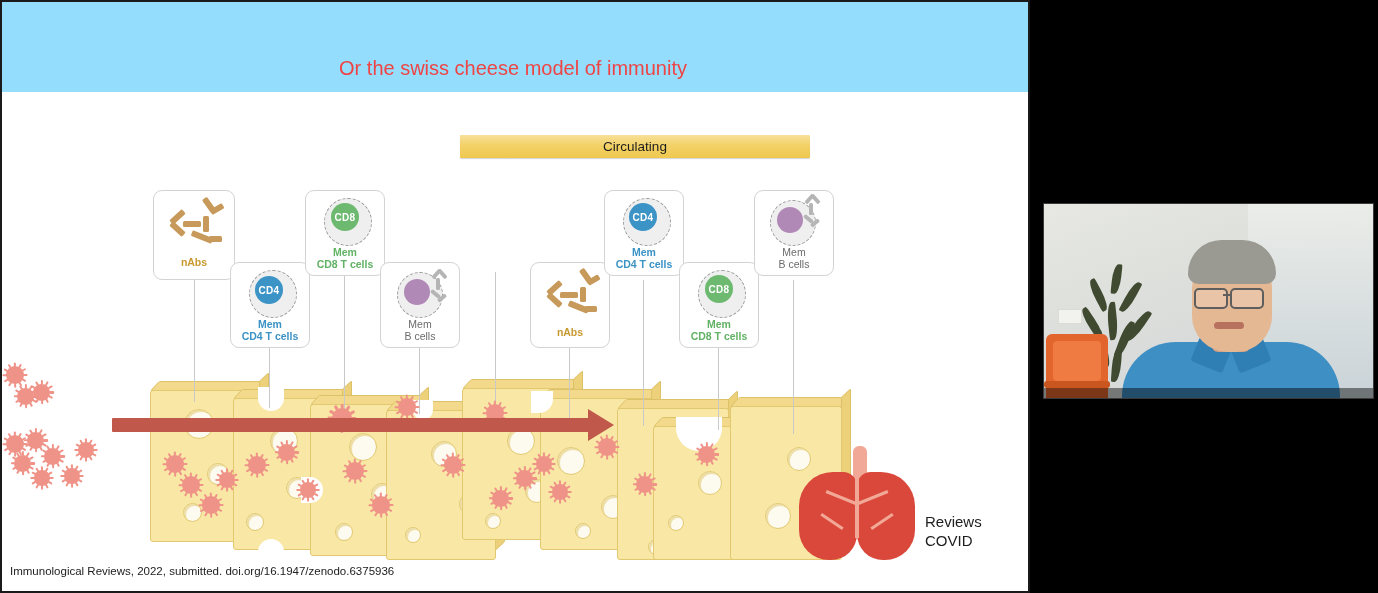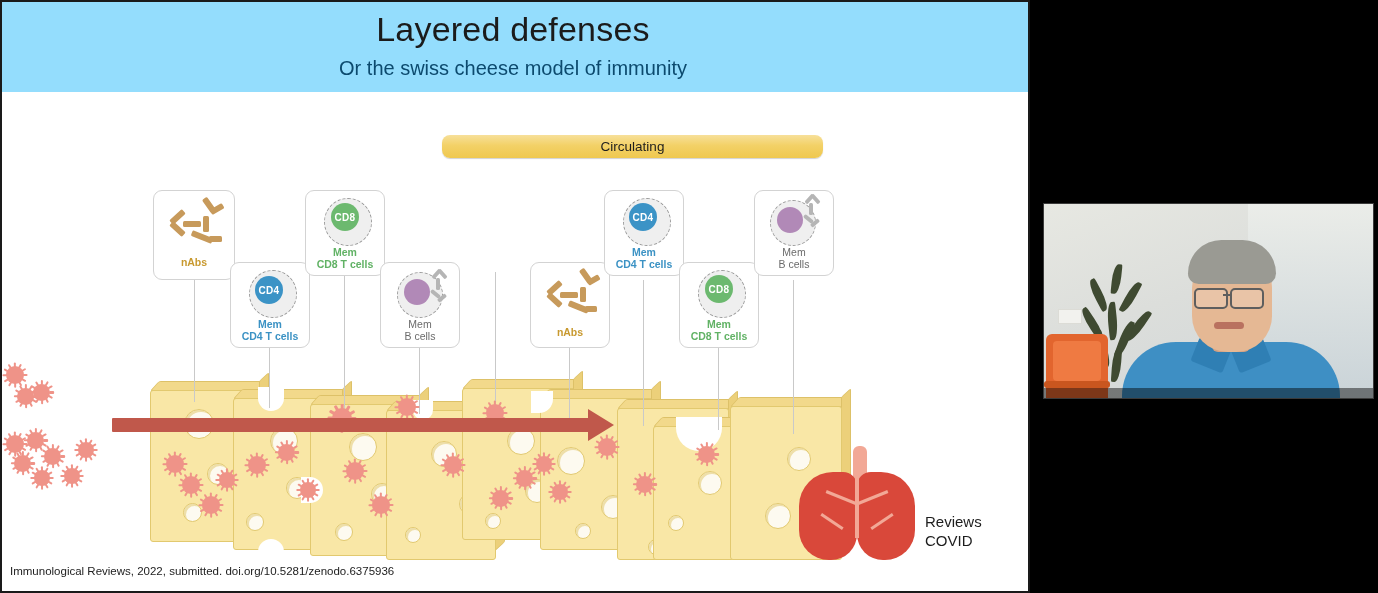--- a/index.html
+++ b/index.html
@@ -6,28 +6,28 @@
   html,body{margin:0;padding:0;background:#000;}
   body{width:1378px;height:593px;overflow:hidden;font-family:"Liberation Sans",sans-serif;}
   #root{position:relative;width:1378px;height:593px;background:#000;}
 
   
   #slide{position:absolute;left:0;top:0;width:1030px;height:593px;background:#ffffff;overflow:hidden;}
   #slide-border{position:absolute;left:0;top:0;width:1030px;height:593px;border:2px solid #1a1a1a;box-sizing:border-box;pointer-events:none;}
 
   #header-band{position:absolute;left:2px;top:2px;width:1026px;height:90px;background:#94ddfd;}
   #slide-title{position:absolute;left:0;top:10px;width:1026px;text-align:center;font-size:34px;color:#1b1b1b;letter-spacing:.2px;}
-  #slide-subtitle{position:absolute;left:0;top:57px;width:1026px;text-align:center;font-size:20px;color:#0c4a6e;}
+  #slide-subtitle{position:absolute;left:0;top:57px;width:1026px;text-align:center;font-size:20px;color:#ef4444;}
 
   
   .cat-bar{position:absolute;height:23px;border-radius:1px;
     background:linear-gradient(180deg,#f7e09a 0%,#f3d167 45%,#efc84f 100%);
     box-shadow:0 1px 1px rgba(0,0,0,.18);
     color:#1d1d1d;font-size:13.5px;display:flex;align-items:center;justify-content:center;}
-  #cat-circulating{left:442px;top:135px;width:381px;border-radius:8px;}
+  #cat-circulating{left:460px;top:135px;width:350px;}
   #cat-tissue{left:230px;top:155px;width:231px;}
 
   
   .card{position:absolute;background:#fff;border:1px solid #d3d3d3;border-radius:9px;
     box-sizing:border-box;z-index:5;}
   .card-label{position:absolute;left:0;width:100%;text-align:center;font-size:10.5px;line-height:11.5px;}
   .lbl-nab{color:#c8992f;font-weight:bold;}
   .lbl-gray{color:#444;}
   .lbl-cd4{color:#3b92c4;font-weight:bold;}
   .lbl-cd8{color:#61b265;font-weight:bold;}
@@ -113,21 +113,20 @@
   #wc-shadow{position:absolute;left:0;bottom:0;width:100%;height:10px;background:rgba(0,0,0,.45);}
 </style>
 </head>
 <body>
 
 <div id="root">
 
   <div id="slide">
 
     <div id="header-band"></div>
-    <div id="slide-title">Layered defenses</div>
     <div id="slide-subtitle">Or the swiss cheese model of immunity</div>
 
     <div class="cat-bar" id="cat-circulating">
       <span>Circulating</span>
     </div>
 
     <div class="conn" style="left:194px;top:280px;height:122px;"></div>
     <div class="conn" style="left:269px;top:348px;height:60px;"></div>
     <div class="conn" style="left:344px;top:276px;height:134px;"></div>
     <div class="conn" style="left:419px;top:348px;height:66px;"></div>
@@ -766,21 +765,21 @@
         <div style="position:absolute;left:24px;top:68px;width:26px;height:3px;background:#f2a896;transform:rotate(34deg);"></div>
         <div style="position:absolute;left:74px;top:68px;width:26px;height:3px;background:#f2a896;transform:rotate(-34deg);"></div>
       </div>
       <div id="severe-label" style="left:925px;top:152px;">
         <div>Reviews</div>
         <div>COVID</div>
       </div>
 
     </div>
 
-    <div id="citation">Immunological Reviews, 2022, submitted. doi.org/10.5281/zenodo.6375936</div>
+    <div id="citation">Immunological Reviews, 2022, submitted. doi.org/16.1947/zenodo.6375936</div>
     <div id="slide-border"></div>
   </div>
 
   <div id="webcam">
     <div class="wc-wall"></div>
     <div class="wc-wall2"></div>
     <div id="wc-switch"></div>
 
     <div id="wc-plant">
       <div class="leaf" style="left:26px;top:0px;width:9px;height:30px;transform:rotate(6deg);"></div>

